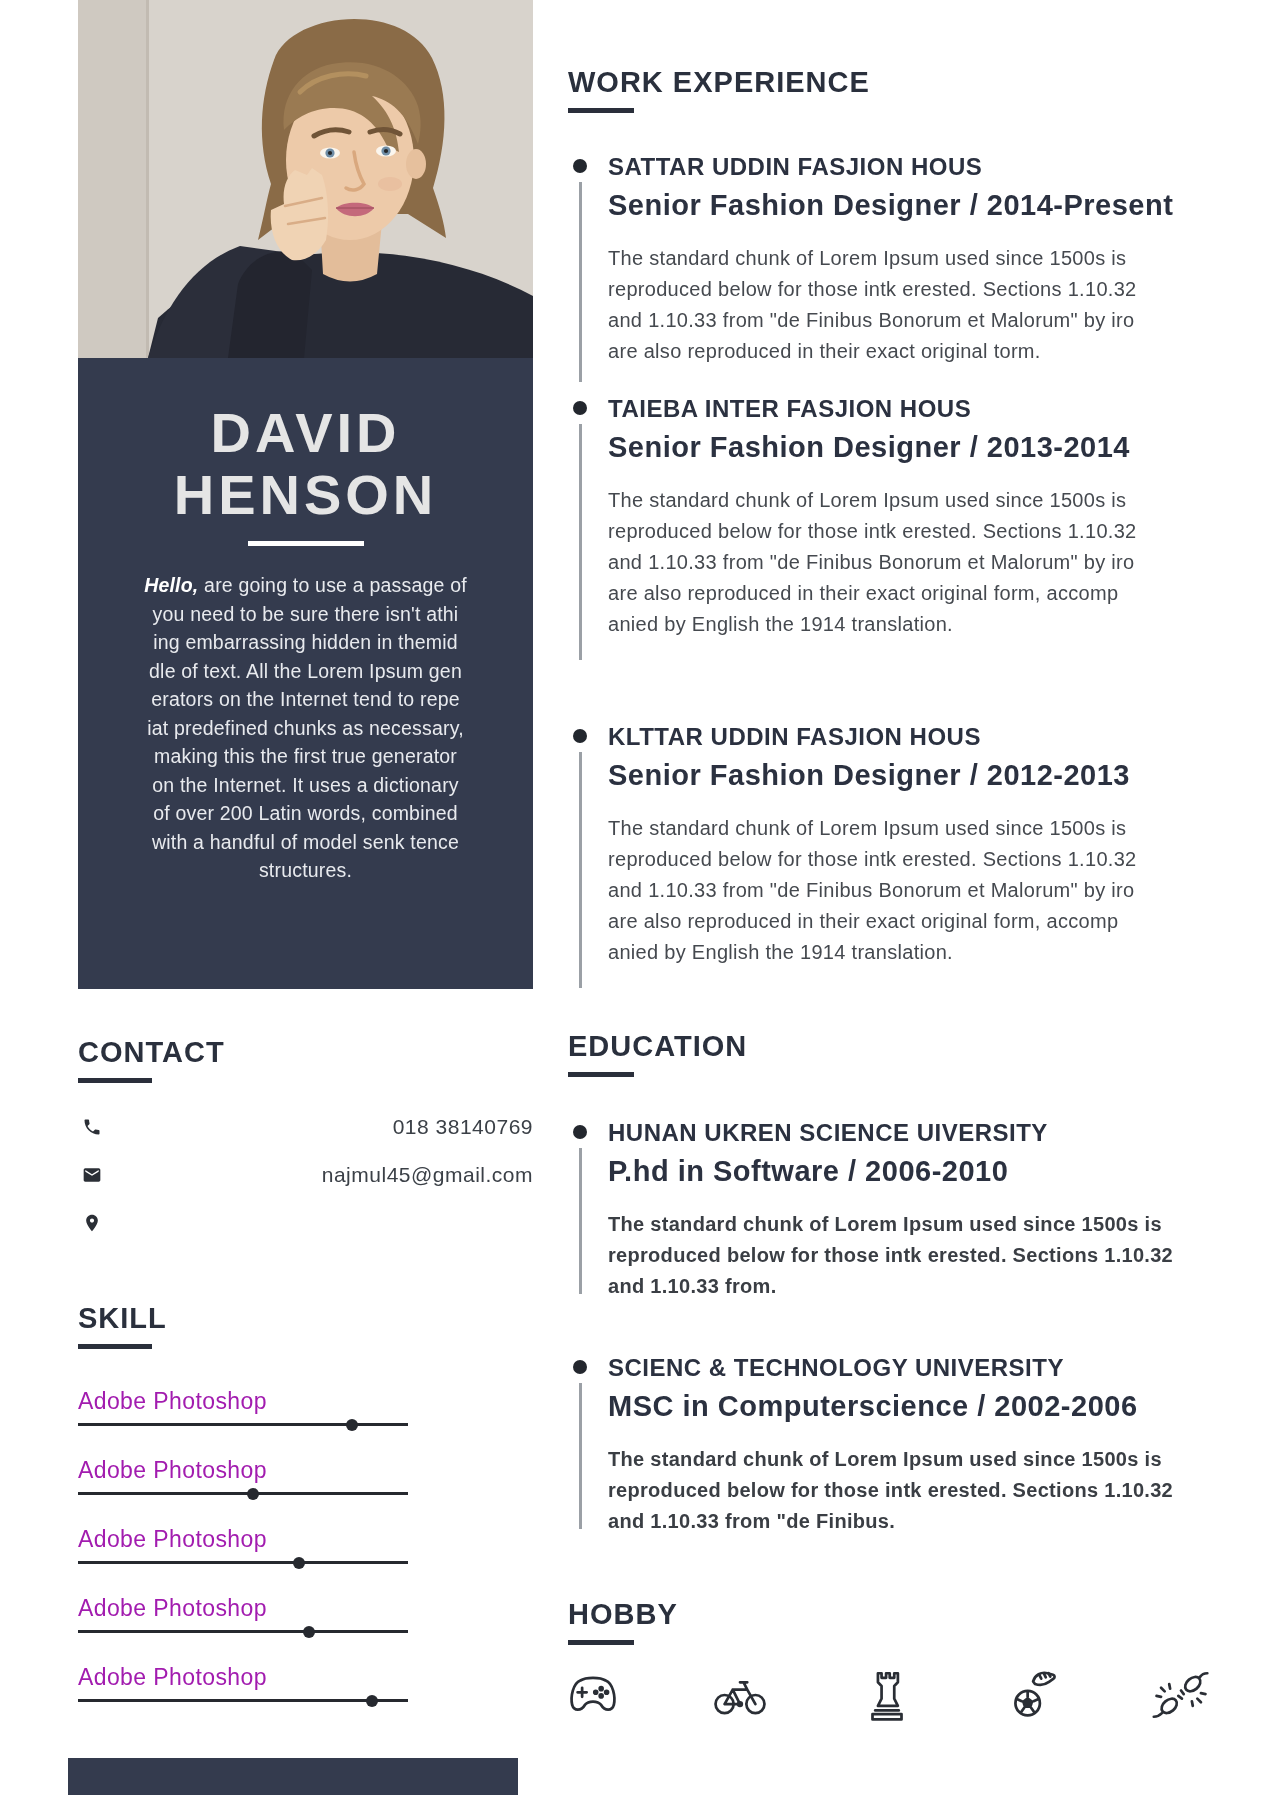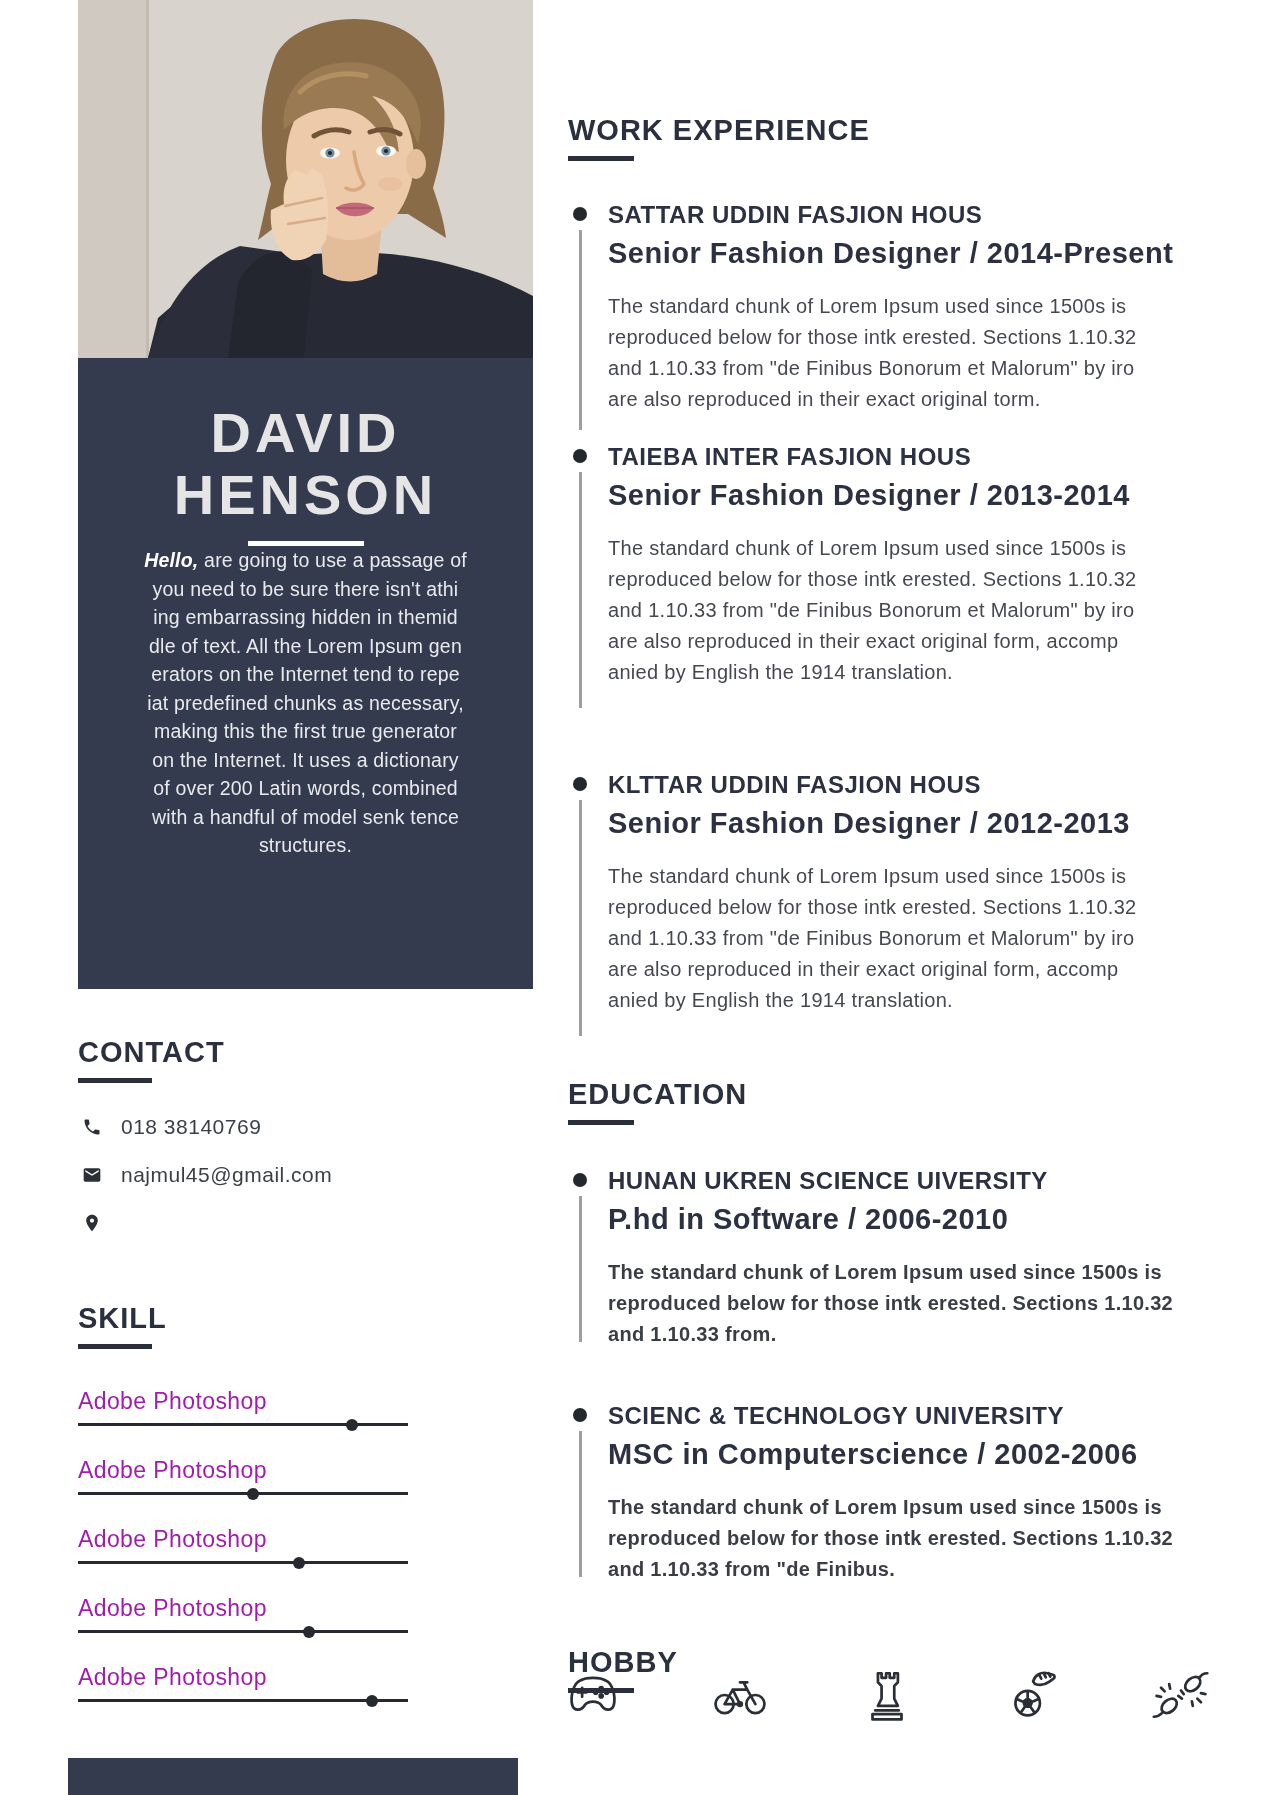--- a/index.html
+++ b/index.html
@@ -14,49 +14,49 @@
 
   
   .sidebar{position:absolute;left:78px;top:0;width:455px;height:1795px;}
   .photo{position:absolute;top:0;left:0;width:455px;height:358px;background:var(--photo-bg);}
   .photo svg{display:block;}
   .panel{position:absolute;top:358px;left:0;width:455px;height:631px;
          background:var(--navy-panel);color:#fff;text-align:center;padding:44px 36px 0;}
   .name{font-size:56px;font-weight:800;letter-spacing:4px;line-height:62px;color:#e5e5e5;}
   .role{margin-top:9px;font-size:30px;font-weight:500;letter-spacing:0.5px;color:#f2f3f5;}
   .divider{width:116px;height:5px;background:#fff;margin:15px auto 0;}
-  .intro{font-size:19.5px;line-height:28.5px;font-weight:500;
+  .intro{margin-top:25px;font-size:19.5px;line-height:28.5px;font-weight:500;
          color:#e8eaee;letter-spacing:0.2px;white-space:pre-line;}
   .intro b{font-style:italic;font-weight:800;color:#fff;}
 
   
   .h{font-size:29px;font-weight:800;letter-spacing:1px;color:var(--heading-text);}
   .h::after{content:"";display:block;width:74px;height:5px;background:var(--accent-dark);margin-top:9px;}
 
   .contact{position:absolute;left:0;top:1036px;width:455px;}
-  .crow{display:flex;align-items:flex-start;margin-top:24px;}
+  .crow{display:flex;align-items:flex-start;margin-top:24px;justify-content:space-between;}
   .crow:first-of-type{margin-top:32px;}
   .cicon{width:20px;margin:2px 19px 0 4px;color:#2b2f36;flex:0 0 auto;}
   .cicon svg{display:block;}
   .ctext{font-size:21px;font-weight:500;color:#3b4047;letter-spacing:0.5px;
          line-height:24px;white-space:pre-line;}
   .crow.addr .ctext{line-height:34px;}
 
   .skill{position:absolute;left:0;top:1302px;width:455px;}
   .skill-list{margin-top:40px;}
   .srow{margin-bottom:32px;}
   .slabel{font-size:23px;font-weight:500;color:#a21caf;letter-spacing:0.4px;line-height:24px;}
   .track{position:relative;width:330px;height:3px;background:var(--track-dark);margin-top:10px;}
   .dot{position:absolute;top:50%;left:0;transform:translateY(-50%);
        width:12px;height:12px;border-radius:50%;background:var(--track-dark);}
 
   .footer-bar{position:absolute;left:68px;top:1758px;width:450px;height:37px;background:var(--navy-panel);}
 
   
-  .main{position:absolute;left:568px;top:0;width:700px;height:1445px;margin-top:48px;}
+  .main{position:absolute;left:568px;top:0;width:700px;height:1445px;}
   .mh{position:absolute;left:0;}
   .mh::after{width:66px;}
   .entry{position:absolute;left:0;width:680px;padding-left:40px;}
   .bullet{position:absolute;left:5px;top:7px;width:14px;height:14px;border-radius:50%;background:#23272e;}
   .vline{position:absolute;left:11px;top:30px;bottom:2px;width:3px;background:var(--line-grey);}
   .entry h3{font-size:24px;font-weight:800;letter-spacing:0.5px;color:var(--title-text);line-height:30px;}
   .meta{margin-top:9px;font-size:29px;font-weight:600;letter-spacing:0.5px;color:var(--title-text);line-height:28px;}
   .ebody{margin-top:24px;font-size:20px;line-height:31px;letter-spacing:0.3px;
          color:var(--body-text);white-space:pre-line;}
   .edu .ebody{font-weight:600;color:#3a3e44;}

